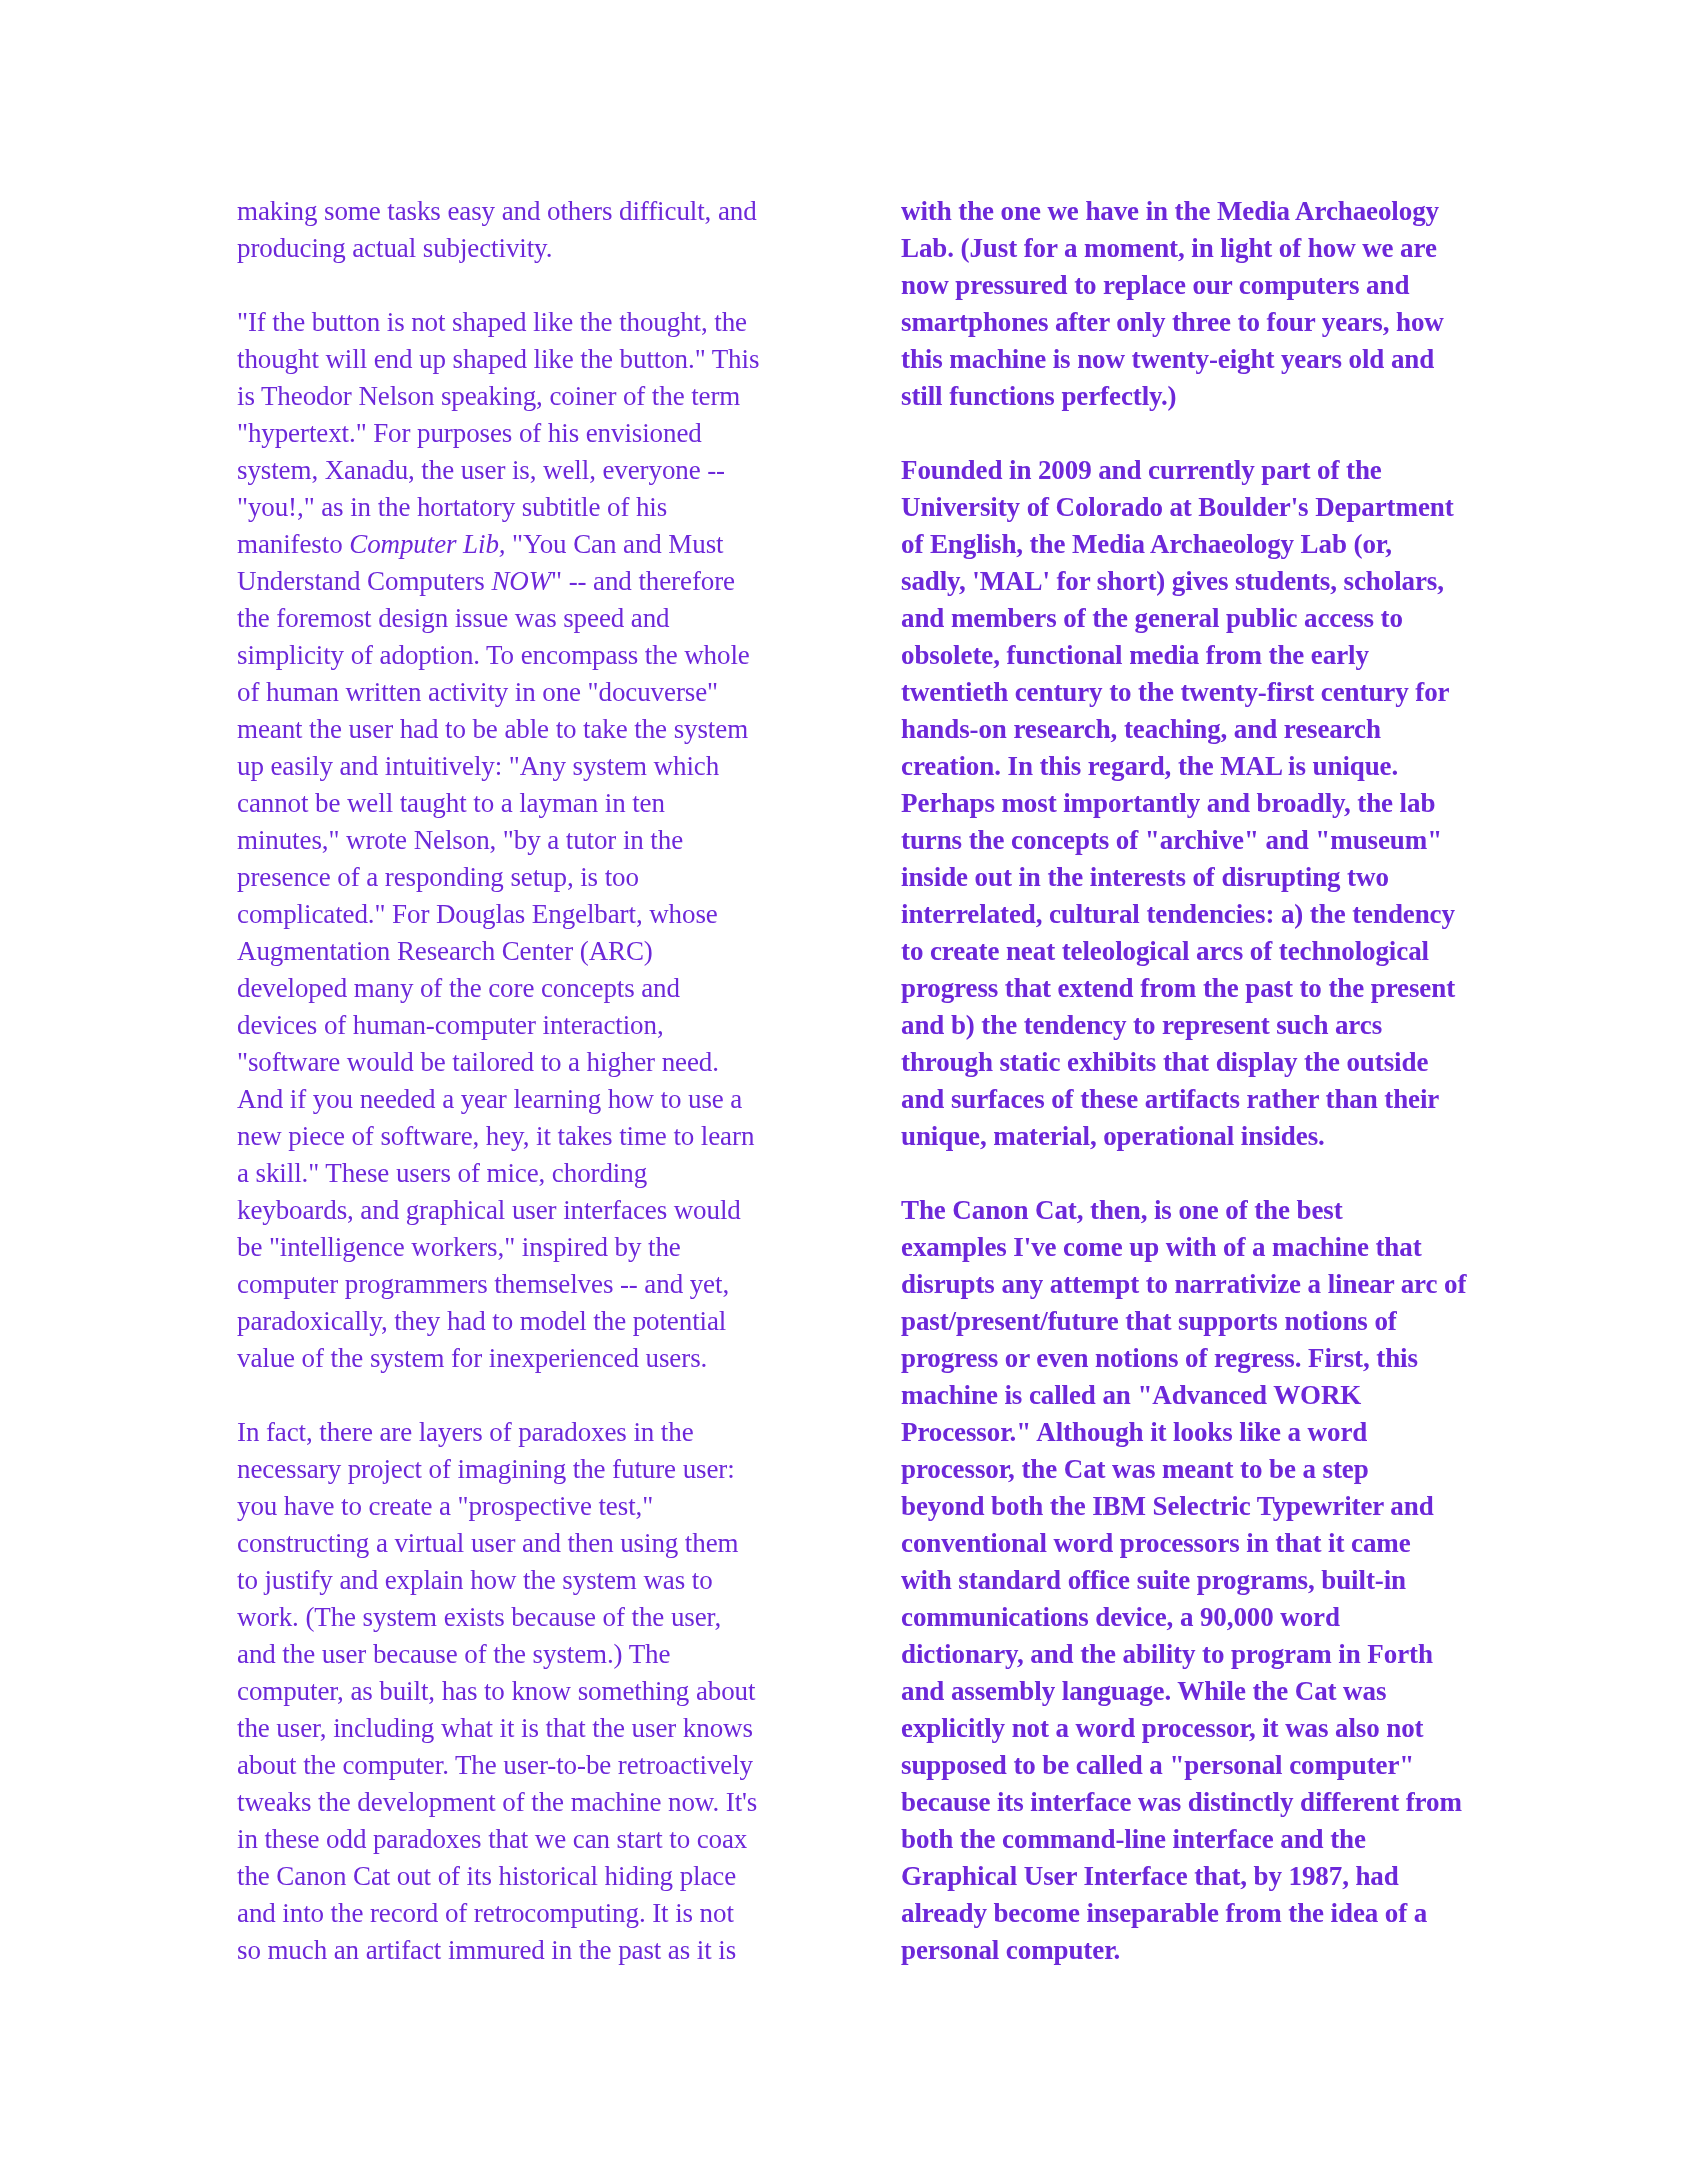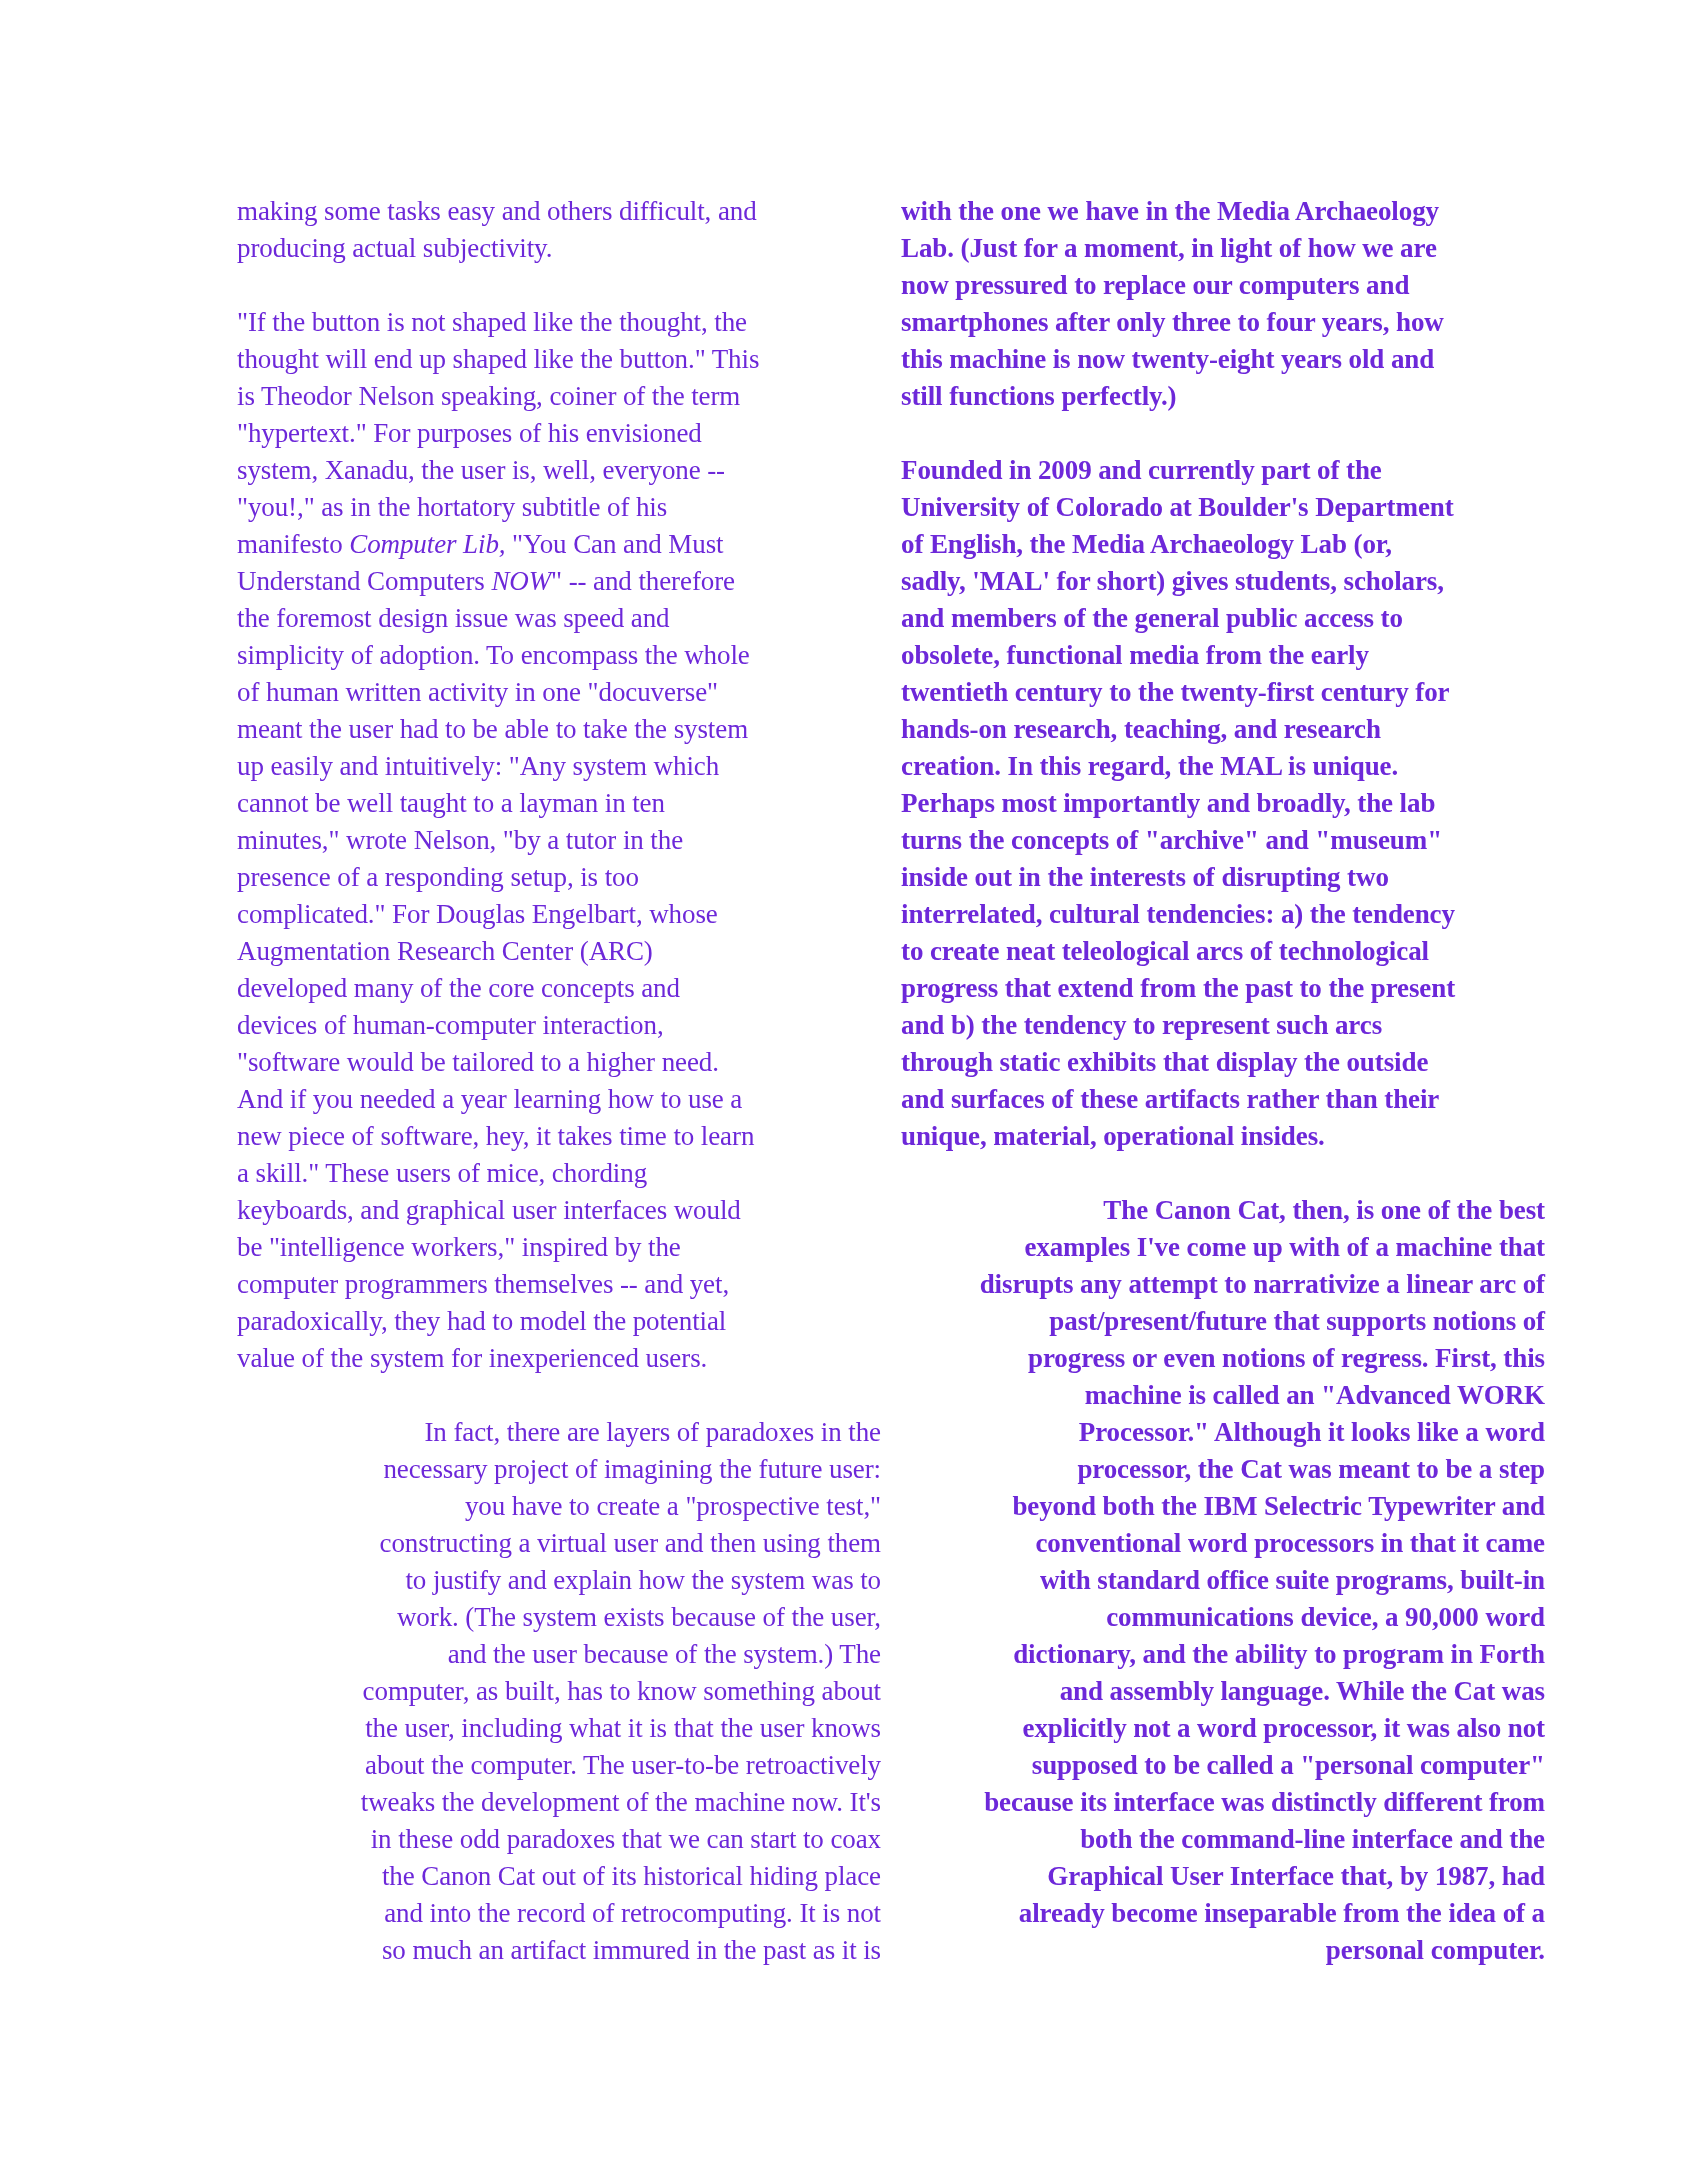--- a/index.html
+++ b/index.html
@@ -24,21 +24,21 @@
     letter-spacing: -0.1px;
     white-space: nowrap;
     text-align: left;
   }
   .col-left  { left: 193px; width: 644px; }
   .col-right { left: 857px; width: 644px; font-weight: bold; }
   .text-column p {
     margin: 0 0 37px 0;
     padding: 0;
   }
-  .text-column p:last-child { margin-bottom: 0; text-align: right; }
+  .text-column p:last-child { margin-bottom: 0; }
   .text-column i { font-style: italic; }
 </style>
 </head>
 <body>
 
 <div class="page" style="background: rgb(255, 255, 255); color: #6d28d9; margin-left: 44px;">
 
   <div class="text-column col-left">
     <p>making some tasks easy and others difficult, and<br>producing actual subjectivity.</p>
     <p>"If the button is not shaped like the thought, the<br>thought will end up shaped like the button." This<br>is Theodor Nelson speaking, coiner of the term<br>"hypertext." For purposes of his envisioned<br>system, Xanadu, the user is, well, everyone --<br>"you!," as in the hortatory subtitle of his<br>manifesto <i>Computer Lib,</i> "You Can and Must<br>Understand Computers <i>NOW</i>" -- and therefore<br>the foremost design issue was speed and<br>simplicity of adoption. To encompass the whole<br>of human written activity in one "docuverse"<br>meant the user had to be able to take the system<br>up easily and intuitively: "Any system which<br>cannot be well taught to a layman in ten<br>minutes," wrote Nelson, "by a tutor in the<br>presence of a responding setup, is too<br>complicated." For Douglas Engelbart, whose<br>Augmentation Research Center (ARC)<br>developed many of the core concepts and<br>devices of human-computer interaction,<br>"software would be tailored to a higher need.<br>And if you needed a year learning how to use a<br>new piece of software, hey, it takes time to learn<br>a skill." These users of mice, chording<br>keyboards, and graphical user interfaces would<br>be "intelligence workers," inspired by the<br>computer programmers themselves -- and yet,<br>paradoxically, they had to model the potential<br>value of the system for inexperienced users.</p>

